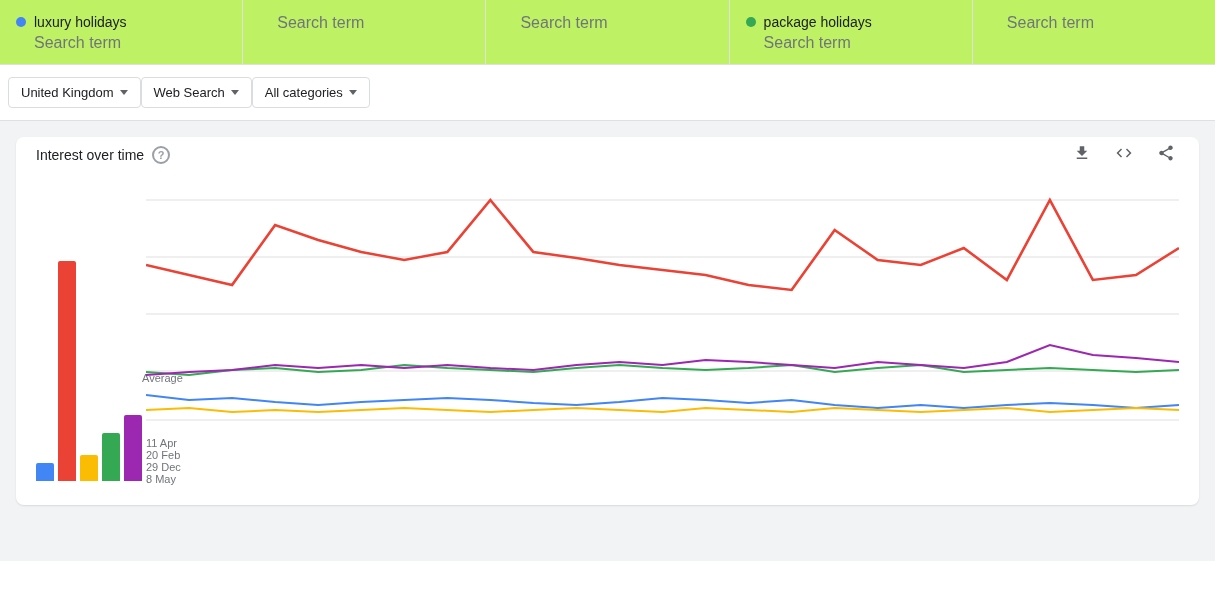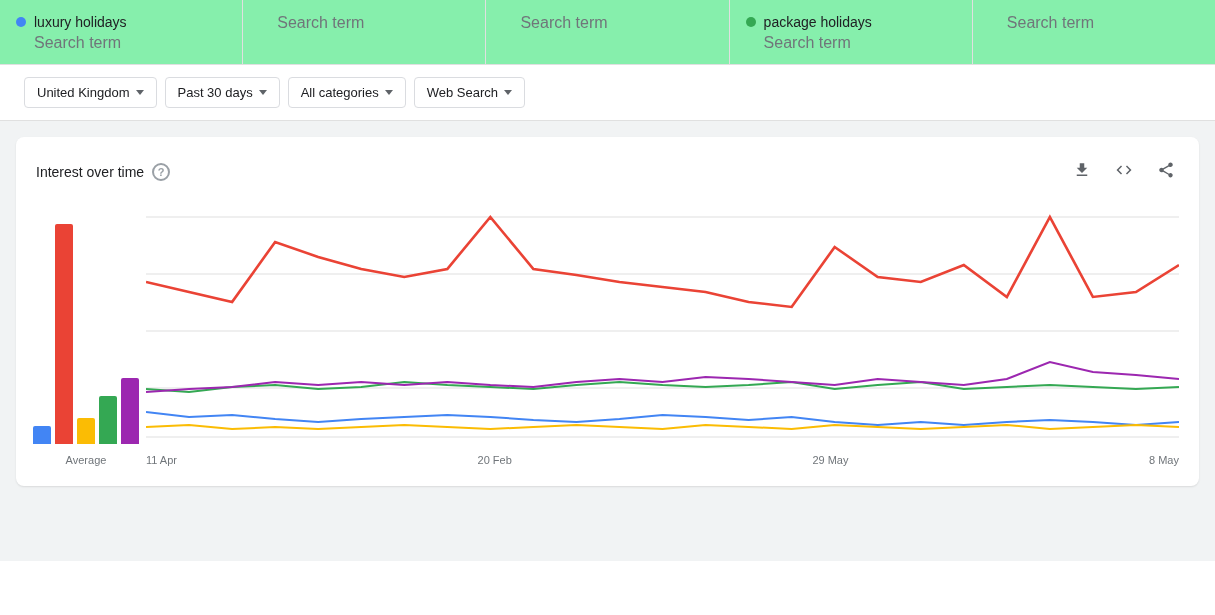--- a/index.html
+++ b/index.html
@@ -2,21 +2,21 @@
 <html><head>
   <meta charset="utf-8">
   <style>
     * { margin: 0; padding: 0; box-sizing: border-box; }
     body { font-family: Arial, sans-serif; background: #fff; color: #333; font-size: 13px; }
 
     
     .search-terms-bar {
       display: flex;
       border-bottom: 1px solid #e0e0e0;
-      background: #86efac;
+      background: #bef264;
     }
     .search-term-item {
       flex: 1;
       padding: 14px 16px 12px;
       border-right: 1px solid #e0e0e0;
       display: flex;
       flex-direction: column;
       gap: 4px;
     }
     .search-term-item:last-child { border-right: none; }
@@ -38,22 +38,21 @@
     }
     .term-type {
       font-size: 16px;
       color: #70757a;
       margin-left: 18px;
     }
 
     
     .filter-bar {
       display: flex;
-      gap: 8px;
-      padding: 12px 24px;
+      padding: 12px 8px;
       border-bottom: 1px solid #e0e0e0;
       background: #fff;
     }
     .filter-btn {
       display: flex;
       align-items: center;
       gap: 6px;
       padding: 7px 12px;
       border: 1px solid #dadce0;
       border-radius: 4px;
@@ -73,21 +72,21 @@
     .main-content {
       padding: 16px;
       background: #f1f3f4;
       min-height: 440px;
     }
 
     
     .chart-card {
       background: #fff;
       border-radius: 8px;
-      padding: 20px 20px 20px 20px;
+      padding: 3px 20px 20px 20px;
       box-shadow: 0 1px 2px rgba(0,0,0,0.1);
     }
     .chart-header {
       display: flex;
       align-items: center;
       justify-content: space-between;
       margin-bottom: 20px;
     }
     .chart-title-group {
       display: flex;
@@ -124,21 +123,21 @@
     }
 
     
     .chart-area {
       display: flex;
       gap: 10px;
       align-items: flex-end;
     }
     .avg-bar-container {
       display: flex;
-      flex-direction: column;
+      flex-direction: row;
       align-items: center;
       width: 100px;
       flex-shrink: 0;
     }
     .bars-group {
       display: flex;
       align-items: flex-end;
       gap: 4px;
       height: 220px;
       padding-bottom: 4px;
@@ -161,20 +160,21 @@
     .line-chart-svg {
       width: 100%;
       height: 240px;
     }
     .x-labels {
       display: flex;
       justify-content: space-between;
       padding: 4px 0 0 0;
       font-size: 11px;
       color: #70757a;
+      flex-direction: column;
     }
   </style>
 </head>
 <body>
 
 <div class="search-terms-bar">
 <div class="search-term-item">
       <div class="term-header">
         <span class="dot" style="background:#4285F4"></span>
         <span class="term-name">luxury holidays</span>
@@ -198,29 +198,25 @@
       <span class="term-type">Search term</span>
     </div>
   </div>
 
 <div class="filter-bar">
 <button class="filter-btn">
       <span>United Kingdom</span>
       <span class="chevron"></span>
     </button>
     <button class="filter-btn">
-      <span>Past 30 days</span>
+      <span>Web Search</span>
       <span class="chevron"></span>
     </button>
     <button class="filter-btn">
       <span>All categories</span>
-      <span class="chevron"></span>
-    </button>
-    <button class="filter-btn">
-      <span>Web Search</span>
       <span class="chevron"></span>
     </button>
   </div>
 
 <div class="main-content">
   <div class="chart-card">
     <div class="chart-header">
       <div class="chart-title-group">
         <span class="chart-title">Interest over time</span>
         <div class="help-icon">?</div>
@@ -278,19 +274,19 @@
 
           <polyline fill="none" stroke="#FBBC04" stroke-width="2" points="0,220 40,218 80,222 120,220 160,222 200,220 240,218 280,220 320,222 360,220 400,218 440,220 480,222 520,218 560,220 600,222 640,218 680,220 720,222 760,220 800,218 840,222 880,220 920,218 960,220"></polyline>
 
           <polyline fill="none" stroke="#34A853" stroke-width="2" points="0,182 40,185 80,180 120,178 160,182 200,180 240,175 280,178 320,180 360,182 400,178 440,175 480,178 520,180 560,178 600,175 640,182 680,178 720,175 760,182 800,180 840,178 880,180 920,182 960,180"></polyline>
 
           <polyline fill="none" stroke="#9C27B0" stroke-width="2" points="0,185 40,182 80,180 120,175 160,178 200,175 240,178 280,175 320,178 360,180 400,175 440,172 480,175 520,170 560,172 600,175 640,178 680,172 720,175 760,178 800,172 840,155 880,165 920,168 960,172"></polyline>
         </svg>
         <div class="x-labels" id="x-labels">
             <span>11 Apr</span>
             <span>20 Feb</span>
-            <span>29 May</span>
+            <span>29 Dec</span>
             <span>8 May</span>
           </div>
       </div>
     </div>
   </div>
 </div>
 
 </body></html>

